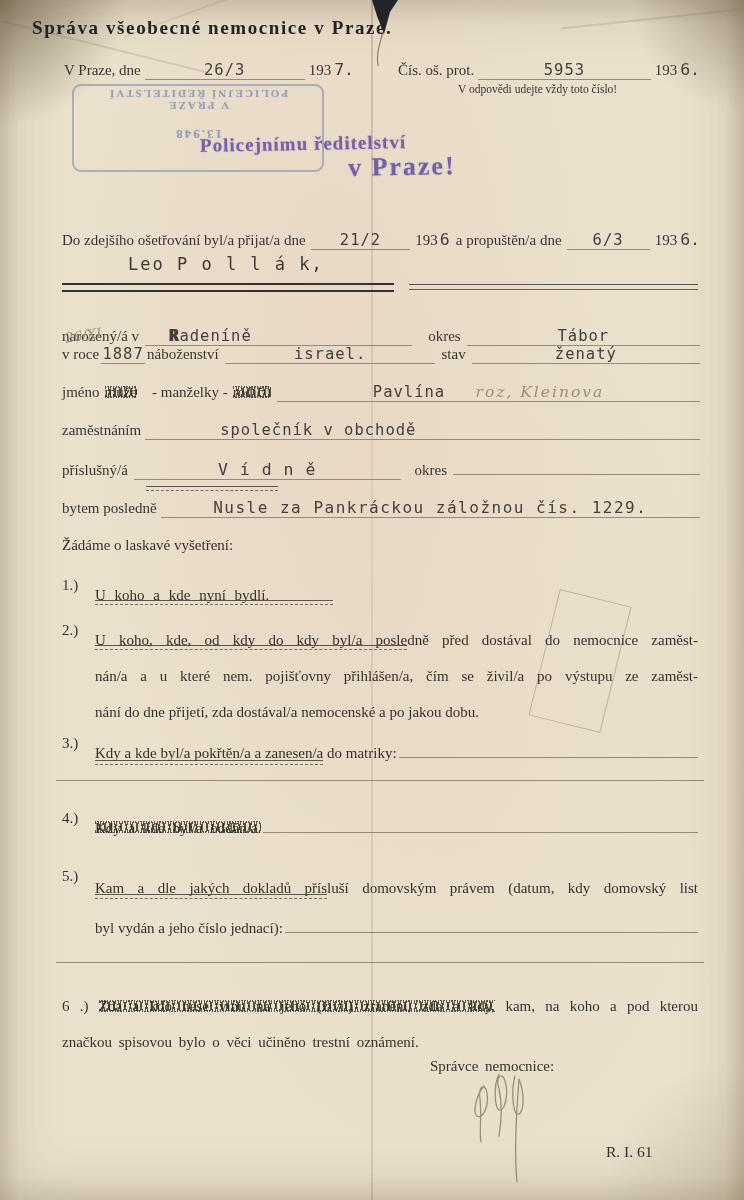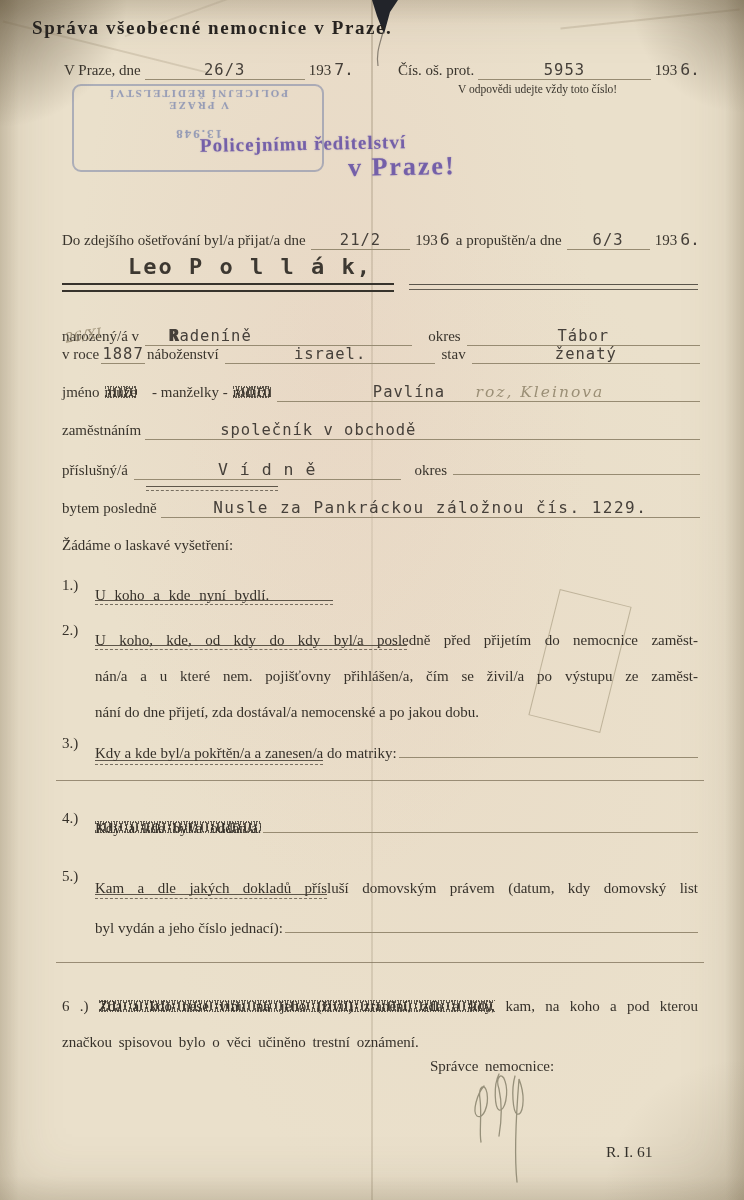--- a/index.html
+++ b/index.html
@@ -92,21 +92,21 @@
     <span class="lbl">Do zdejšího ošetřování byl/a přijat/a dne</span>
     <span class="fill" style="flex:1.2;margin:0 5px;">21/2</span>
     <span class="lbl">193</span>
     <span class="mono big" style="margin:0 6px 0 2px;">6</span>
     <span class="lbl">a propuštěn/a dne</span>
     <span class="fill" style="flex:1;margin:0 5px;">6/3</span>
     <span class="lbl">193</span>
     <span class="mono big" style="margin-left:3px;">6.</span>
   </div>
 
-  <div class="abs mono" style="left:128px;top:254px;font-size:22px;letter-spacing:2px;color:#3d3831;font-weight:bold;">Leo P o l l á k,</div>
+  <div class="abs mono" style="left:128px;top:254px;font-size:17px;letter-spacing:2px;color:#3d3831;">Leo P o l l á k,</div>
   <div class="abs druleL" style="left:62px;top:283px;width:332px;"></div>
   <div class="abs druleR" style="left:409px;top:284px;right:46px;"></div>
 
   <div class="abs row" style="left:62px;top:307px;right:44px;">
     <span class="lbl">narozený/á v</span>
     <span class="fill" style="flex:1.25;margin-left:6px;text-align:left;padding-left:24px;margin-top:20px;">
       <span class="ovr">R</span><span>adeníně</span>
     </span>
     <span class="lbl" style="margin:0 6px 0 16px;">okres</span>
     <span class="fill" style="flex:1.2;">Tábor</span>
@@ -152,21 +152,21 @@
   </div>
 
   <div class="abs itm" style="left:62px;top:527px;">Žádáme o laskavé vyšetření:</div>
 
   <div class="abs num" style="left:62px;top:577px;">1.)</div>
   <div class="abs itm" style="left:95px;top:577px;word-spacing:5px;">U koho a kde nyní bydlí.</div>
   <div class="abs dash2" style="left:95px;top:600px;width:238px;"></div>
 
   <div class="abs num" style="left:62px;top:622px;">2.)</div>
   <div class="abs itm" style="left:95px;top:622px;right:46px;">
-    <div class="just"><span>U koho, kde, od kdy do kdy byl/a</span> <span>posledně před přijetím do nemocnice zaměst-</span></div>
+    <div class="just"><span>U koho, kde, od kdy do kdy byl/a</span> <span>posledně před dostával do nemocnice zaměst-</span></div>
     <div class="just">nán/a a u které nem. pojišťovny přihlášen/a, čím se živil/a po výstupu ze zaměst-</div>
     <div>nání do dne přijetí, zda dostával/a nemocenské a po jakou dobu.</div>
   </div>
   <div class="abs dash2" style="left:95px;top:645px;width:312px;"></div>
 
   <div class="abs num" style="left:62px;top:735px;">3.)</div>
   <div class="abs itm" style="left:95px;top:735px;right:46px;display:flex;align-items:baseline;">
     <span>Kdy a kde byl/a pokřtěn/a a zanesen/a do matriky:</span>
     <span class="rule" style="flex:1;margin-left:2px;"></span>
   </div>

